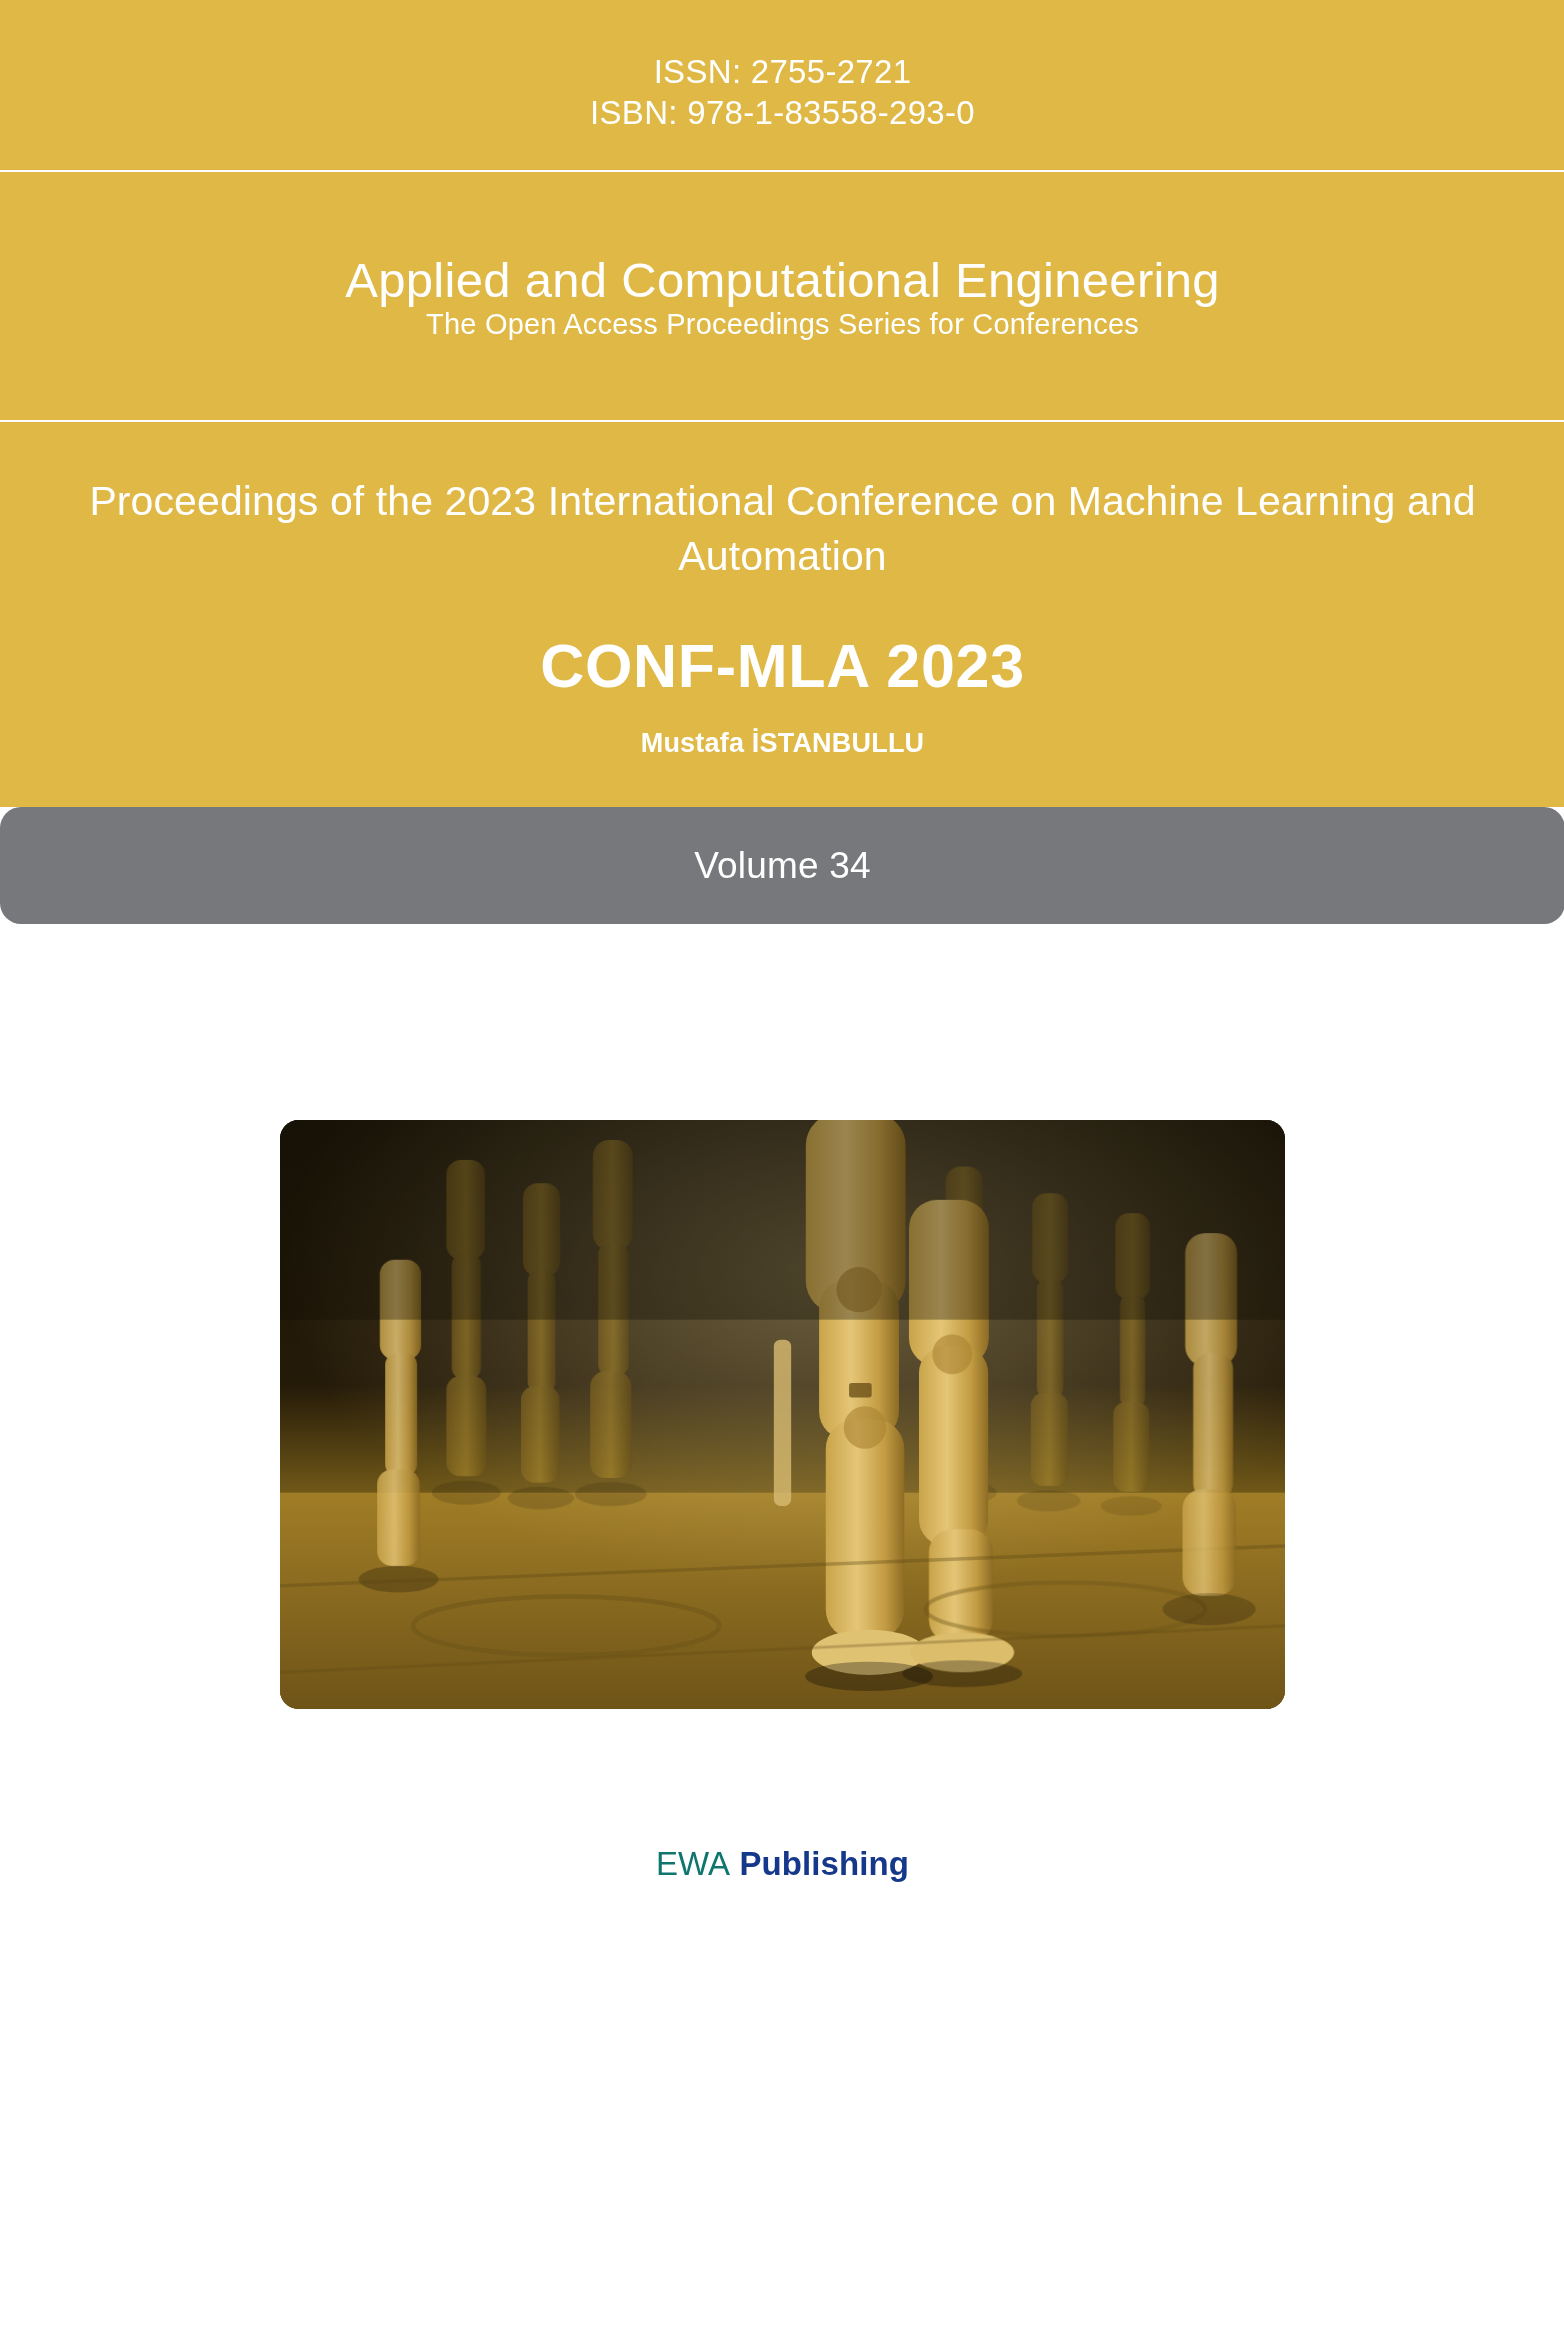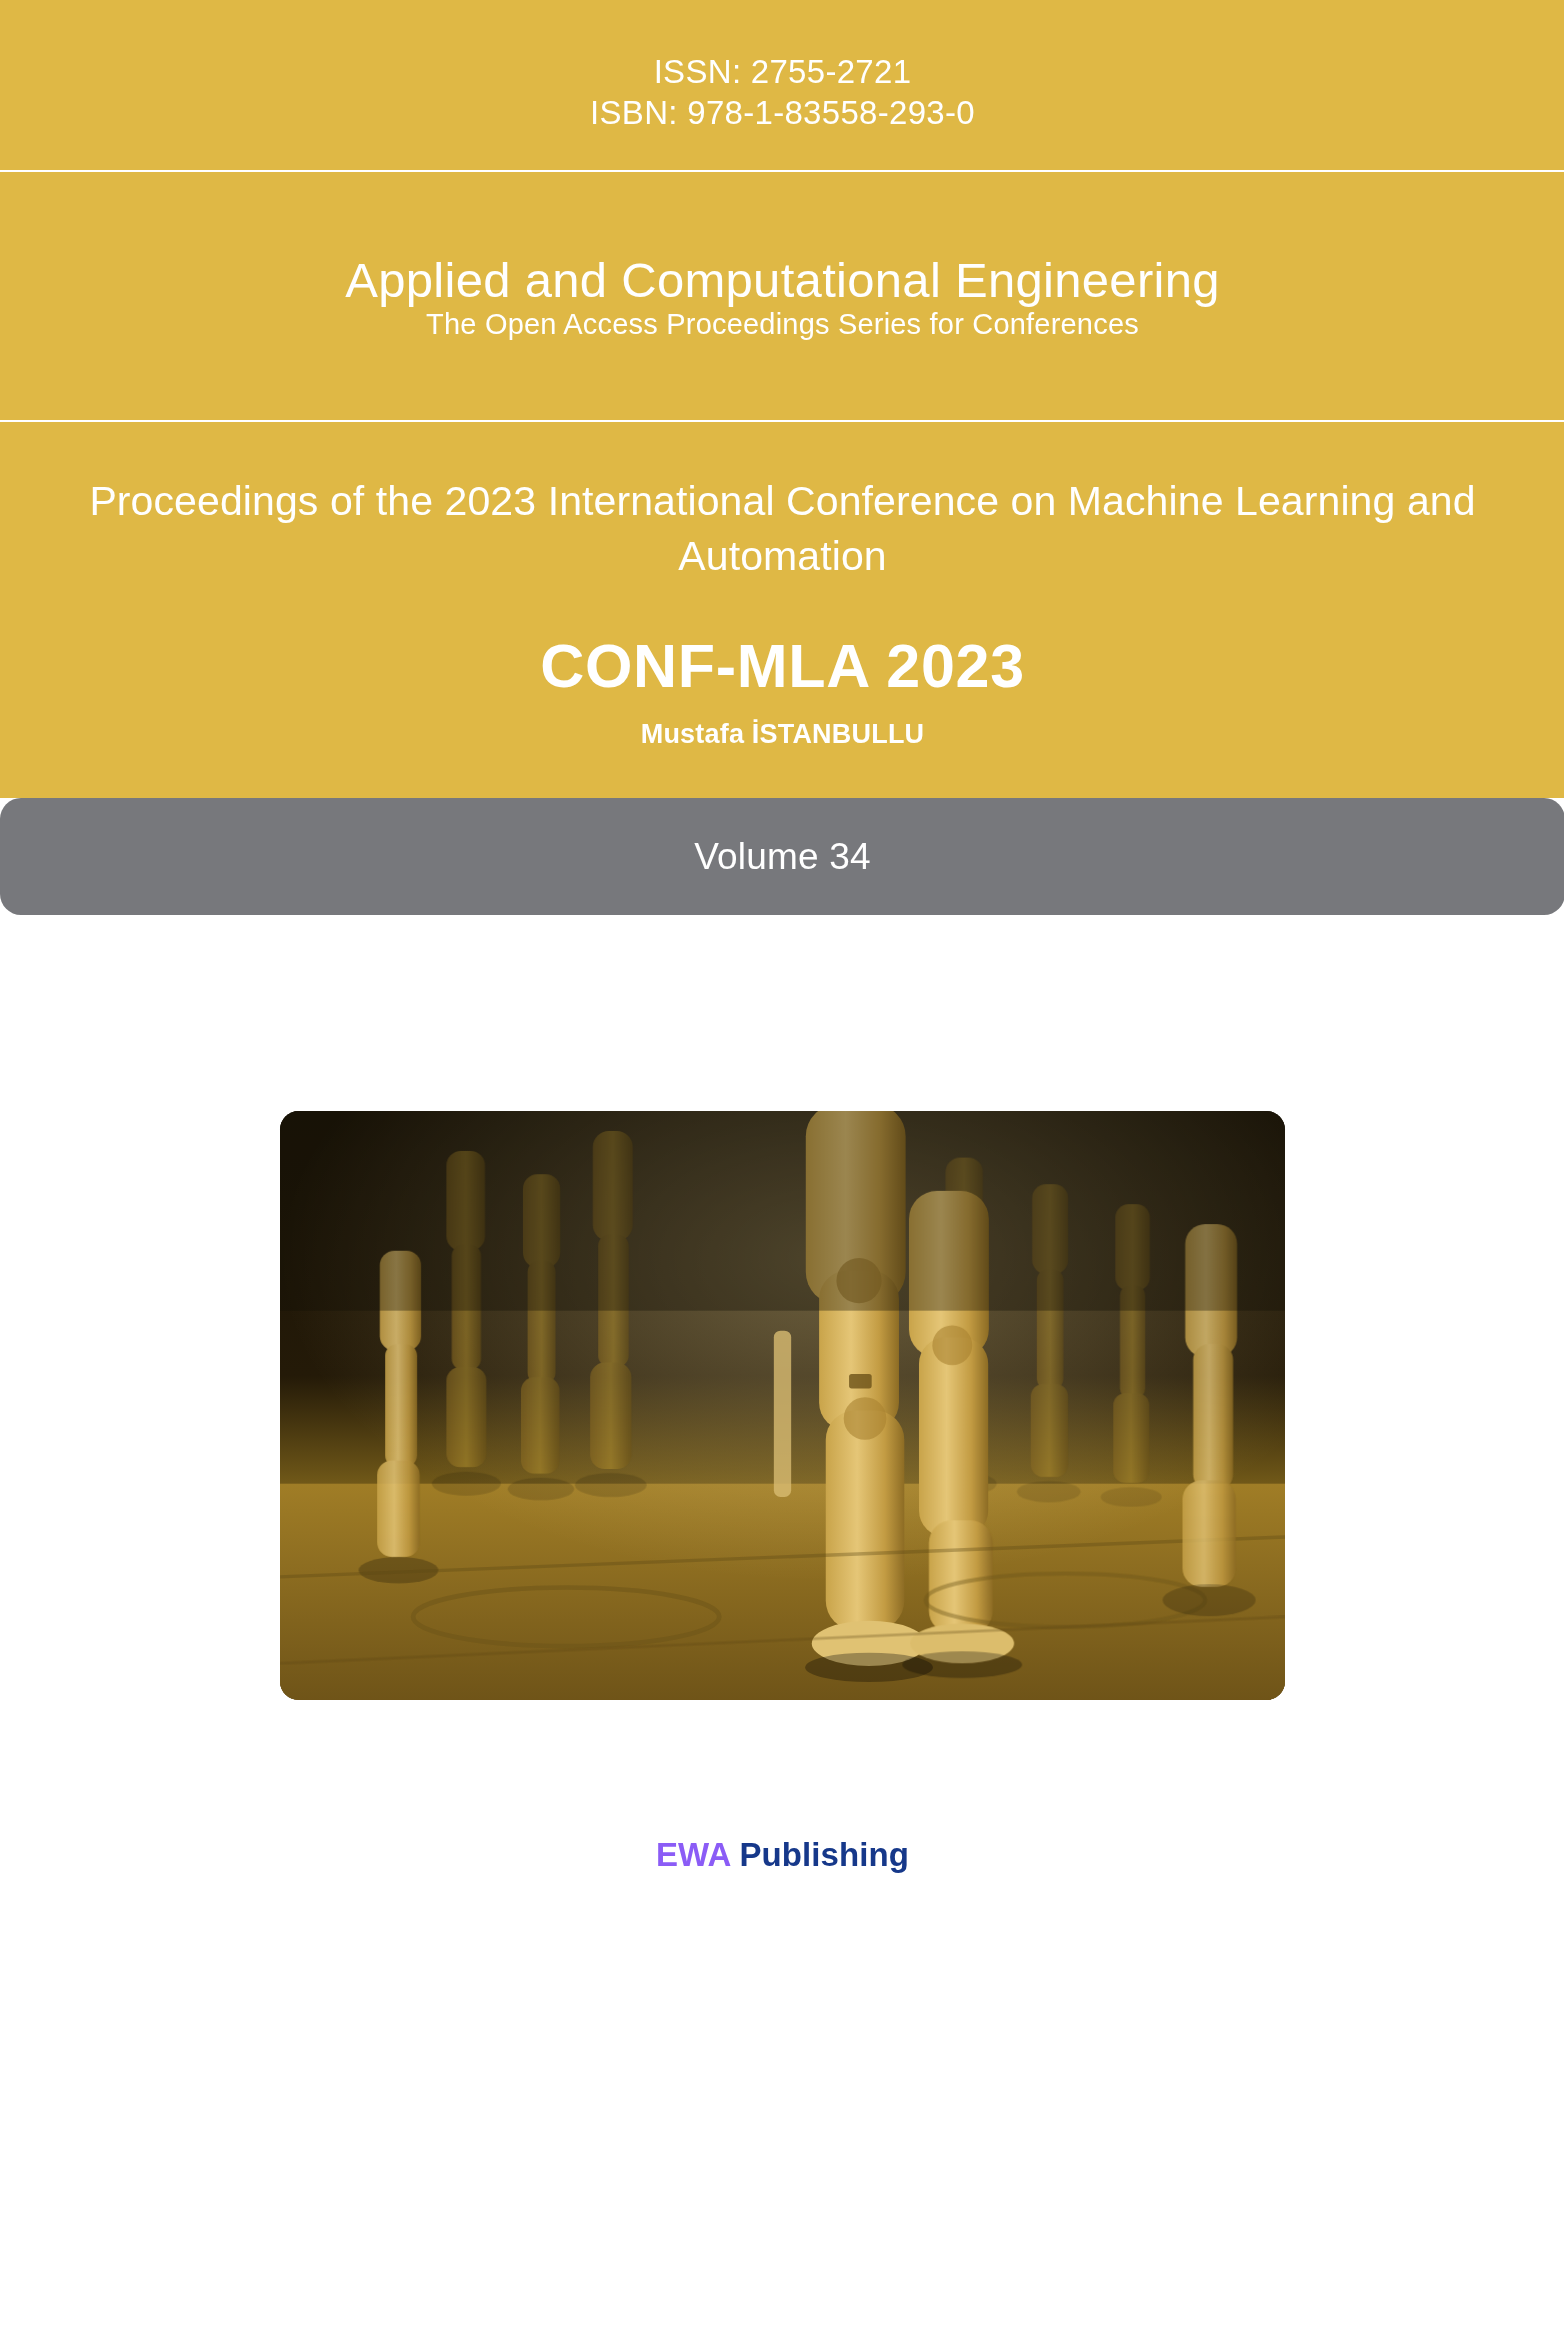--- a/index.html
+++ b/index.html
@@ -76,21 +76,21 @@
     letter-spacing: 0.1px;
   }
   .conf-acronym {
     margin-top: 48px;
     font-size: 61px;
     font-weight: bold;
     letter-spacing: 0.7px;
     color: #ffffff;
   }
   .editor-name {
-    margin-top: 18px;
+    margin-top: 27px;
     font-size: 27px;
     font-weight: bold;
     color: #ffffff;
     letter-spacing: 0.2px;
   }
 
   
   .volume-bar {
     background: #77787c;
     width: 100%;
@@ -128,22 +128,22 @@
   .publisher-area {
     width: 100%;
     text-align: center;
     margin-top: 136px;
   }
   .publisher {
     font-size: 33px;
     letter-spacing: 0.1px;
   }
   .publisher .ewa {
-    color: #8b5cf6;
-    font-weight: bold;
+    color: #0f766e;
+    font-weight: normal;
   }
   .publisher .pub {
     color: #16388a;
     font-weight: 700;
   }
 </style>
 </head>
 <body>
 
 <div class="gold-block">

